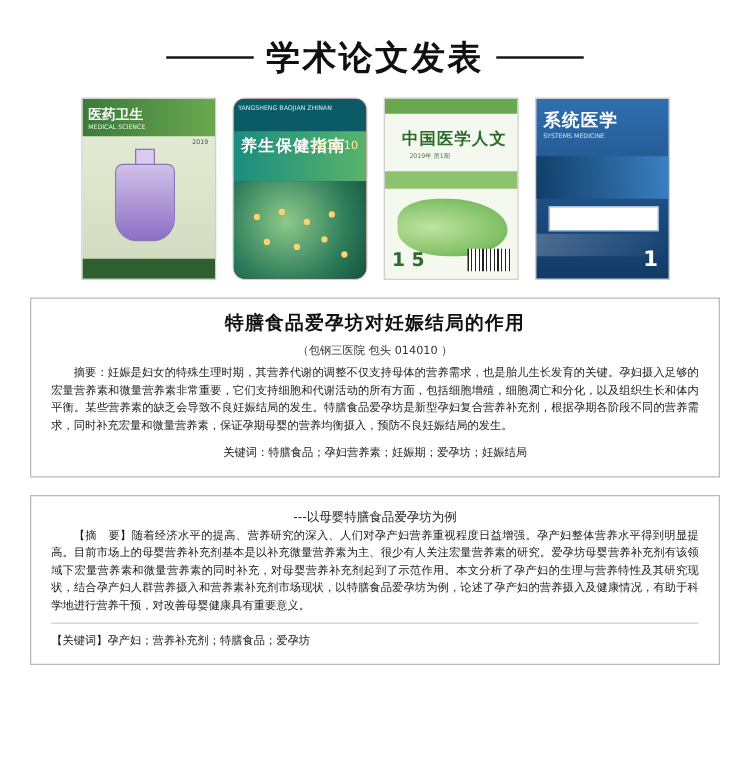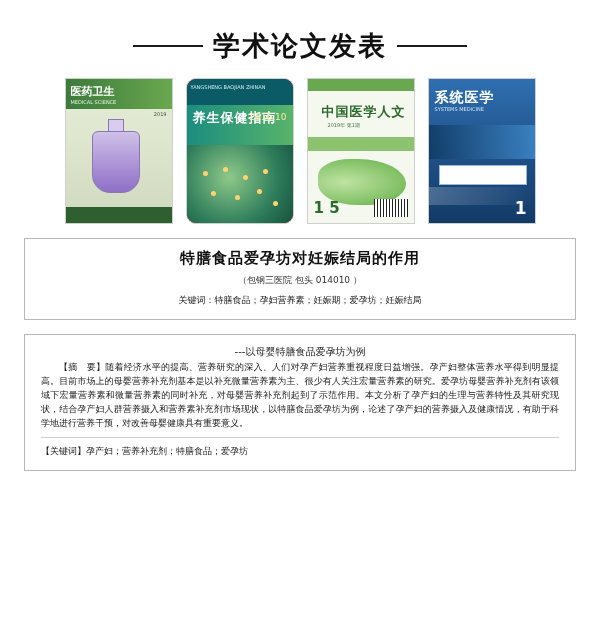--- a/index.html
+++ b/index.html
@@ -270,20 +270,21 @@
       <div class="white"></div>
       <div class="wave"></div>
       <div class="num12">1</div>
     </div>
 
   </div>
 
   <div class="article">
     <div class="art-title">特膳食品爱孕坊对妊娠结局的作用</div>
     <div class="art-affil">（包钢三医院  包头  014010 ）</div>
+    <div class="art-body">摘要：妊娠是妇女的特殊生理时期，其营养代谢的调整不仅支持母体的营养需求，也是胎儿生长发育的关键。孕妇摄入足够的宏量营养素和微量营养素非常重要，它们支持细胞和代谢活动的所有方面，包括细胞增殖，细胞凋亡和分化，以及组织生长和体内平衡。某些营养素的缺乏会导致不良妊娠结局的发生。特膳食品爱孕坊是新型孕妇复合营养补充剂，根据孕期各阶段不同的营养需求，同时补充宏量和微量营养素，保证孕期母婴的营养均衡摄入，预防不良妊娠结局的发生。</div>
     <div class="art-keywords">关键词：特膳食品；孕妇营养素；妊娠期；爱孕坊；妊娠结局</div>
   </div>
 
   <div class="article">
     <div class="art-sub">---以母婴特膳食品爱孕坊为例</div>
     <div class="art-body">【摘　要】随着经济水平的提高、营养研究的深入、人们对孕产妇营养重视程度日益增强。孕产妇整体营养水平得到明显提高。目前市场上的母婴营养补充剂基本是以补充微量营养素为主、很少有人关注宏量营养素的研究。爱孕坊母婴营养补充剂有该领域下宏量营养素和微量营养素的同时补充，对母婴营养补充剂起到了示范作用。本文分析了孕产妇的生理与营养特性及其研究现状，结合孕产妇人群营养摄入和营养素补充剂市场现状，以特膳食品爱孕坊为例，论述了孕产妇的营养摄入及健康情况，有助于科学地进行营养干预，对改善母婴健康具有重要意义。</div>
     <div class="divider-line"></div>
     <div class="art-keywords-left">【关键词】孕产妇；营养补充剂；特膳食品；爱孕坊</div>
   </div>
 

